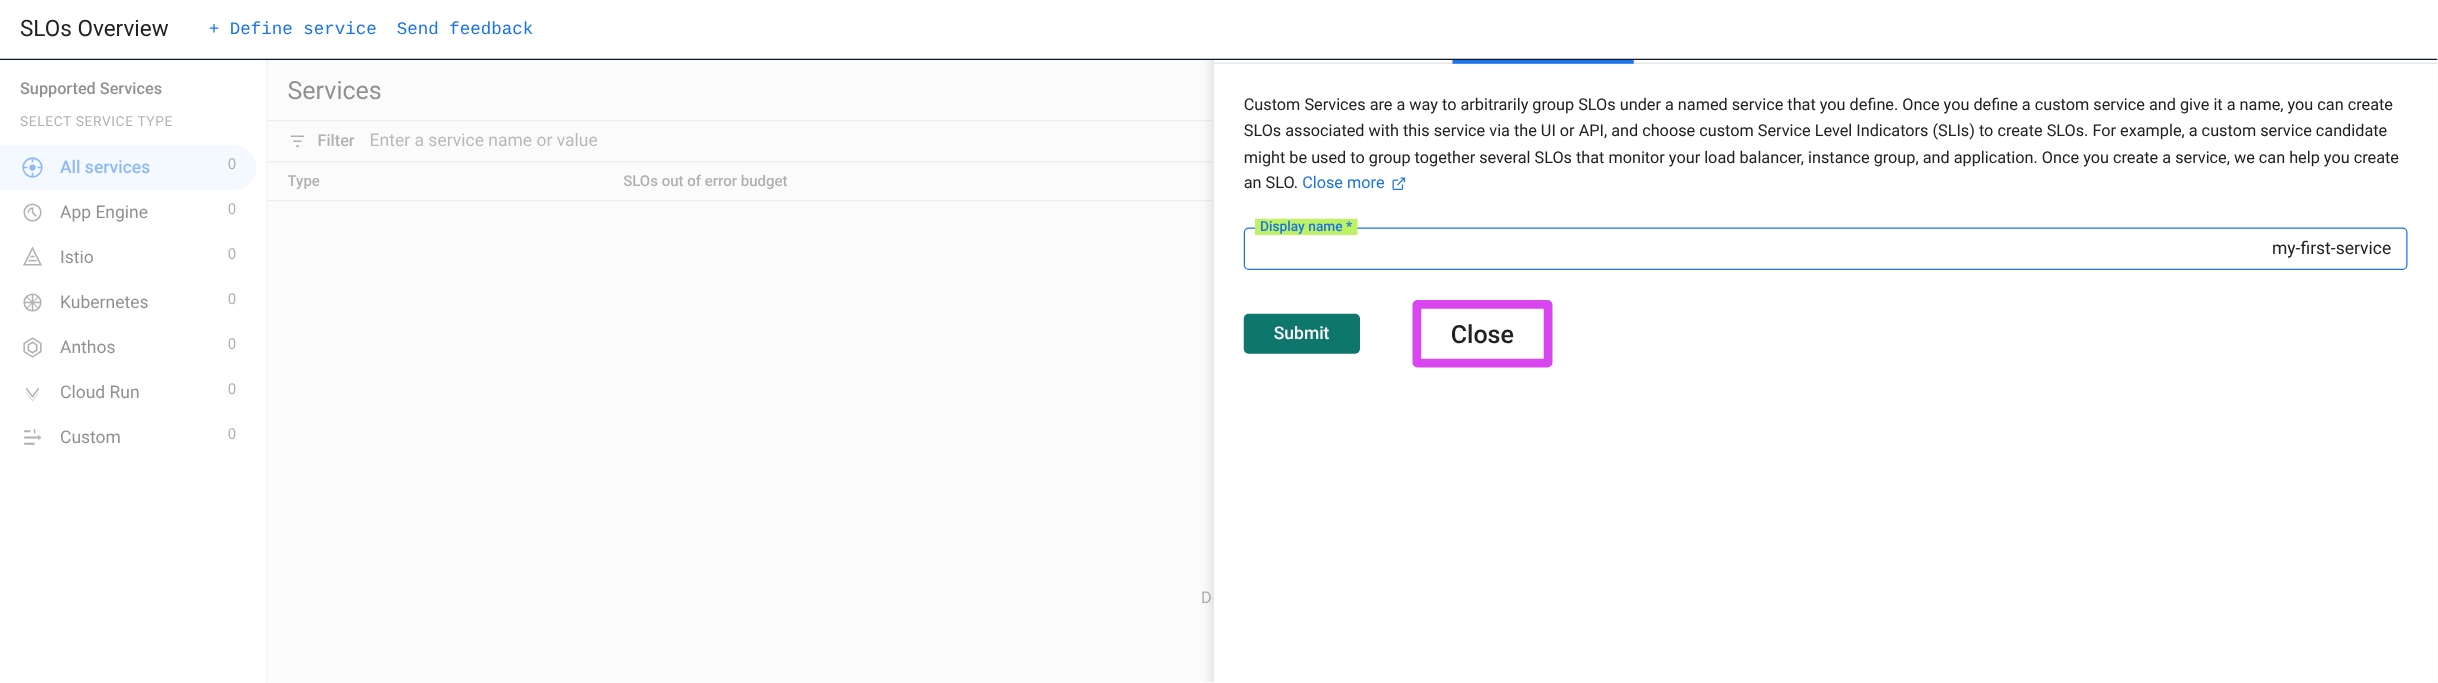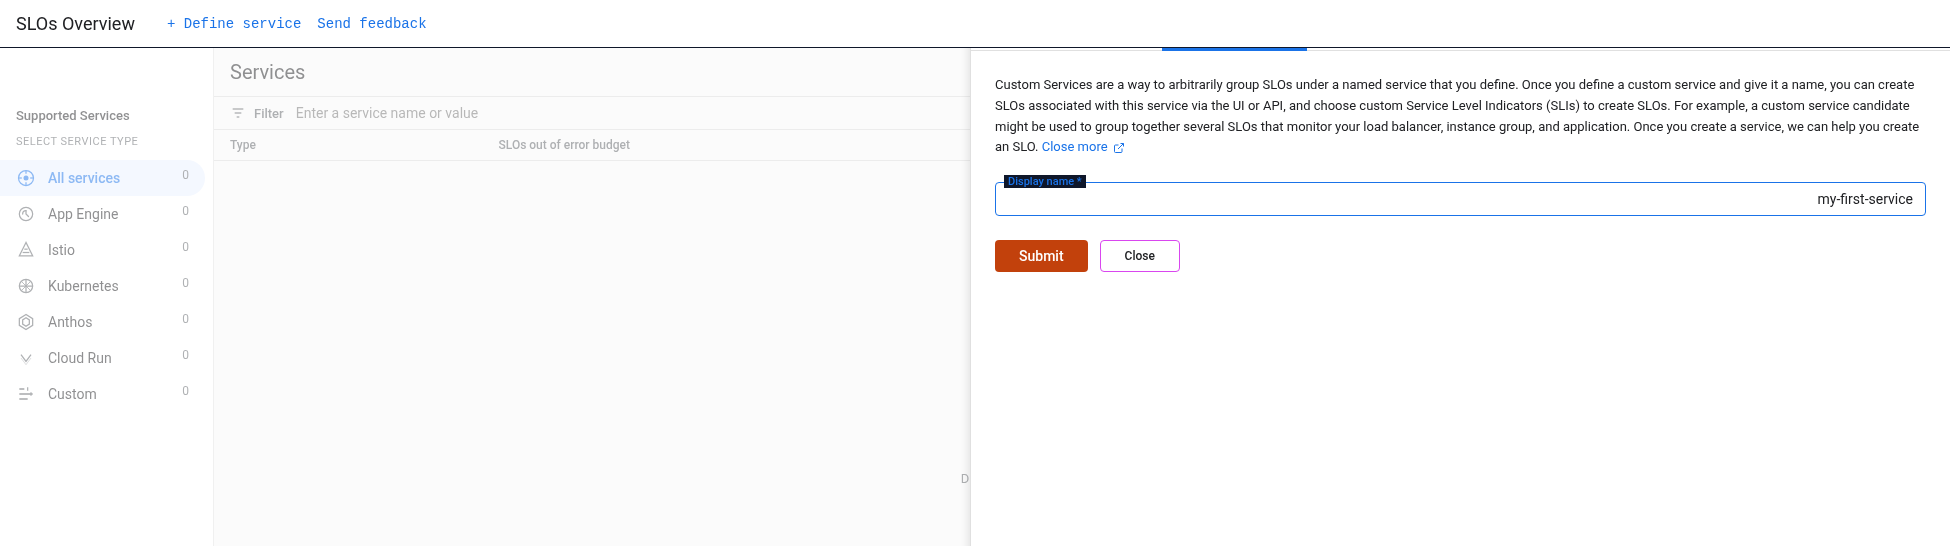--- a/index.html
+++ b/index.html
@@ -21,21 +21,21 @@
     .main-area {
       display: flex; flex: 1; overflow: hidden; position: relative;
     }
 
     
     .sidebar {
       width: 214px; border-right: 1px solid #e0e0e0; flex-shrink: 0;
       padding: 16px 0; overflow-y: auto; background: #fff;
     }
     .sidebar-header {
-      font-size: 13px; font-weight: 500; color: #202124; padding: 0 16px 12px; margin-top: 44px;
+      font-size: 13px; font-weight: 500; color: #202124; padding: 0 16px 12px;
     }
     .sidebar-sub {
       font-size: 11px; color: #5f6368; padding: 0 16px 12px; text-transform: uppercase; letter-spacing: 0.5px;
     }
     .sidebar-item {
       display: flex; align-items: flex-start; justify-content: space-between;
       padding: 8px 16px; cursor: pointer; border-radius: 0 24px 24px 0; margin-right: 8px;
     }
     .sidebar-item.active { background: #e8f0fe; }
     .sidebar-item-left { display: flex; align-items: center; gap: 12px; }
@@ -103,30 +103,30 @@
     .field-input {
       width: 100%; border: none; border-bottom: 2px solid #1a73e8; outline: none;
       font-size: 16px; color: #202124; padding: 4px 0; font-family: inherit;
       background: transparent;
       text-align: right;
     }
     .field-wrapper {
       border: 1px solid #1a73e8; border-radius: 4px; padding: 8px 12px; position: relative;
       background: #fff;
     }
-    .field-wrapper .field-label { position: absolute; top: -8px; left: 8px; background: #0f172a; padding: 0 4px; }
+    .field-wrapper .field-label { position: absolute; top: -8px; left: 8px; background: #bef264; padding: 0 4px; }
     .field-wrapper .field-input { border: none; width: 100%; font-size: 14px; padding: 0; }
     .panel-actions { display: flex; gap: 12px; align-items: center; margin-top: 8px; }
     .btn-submit {
-      background: #c2410c; color: #fff; border: none; border-radius: 4px;
+      background: #0f766e; color: #fff; border: none; border-radius: 4px;
       padding: 8px 24px; font-size: 14px; font-weight: 500; cursor: pointer; font-family: inherit; text-align: center;
     }
     .btn-close {
-      background: none; color: #202124; border: 1px solid #d946ef; border-radius: 4px;
-      padding: 8px 24px; font-size: 12px; font-weight: 500; cursor: pointer; font-family: inherit;
+      background: none; color: #202124; border: 7px solid #d946ef; border-radius: 4px;
+      padding: 8px 24px; font-size: 20px; font-weight: 500; cursor: pointer; font-family: inherit; margin-left: 30px;
     }
 
     
     .dim-overlay {
       position: absolute; left: 0; top: -48px; right: 980px; bottom: -100px;
       background: rgba(255,255,255,0.5); pointer-events: none; z-index: 9;
     }
   </style>
 </head>
 <body>

